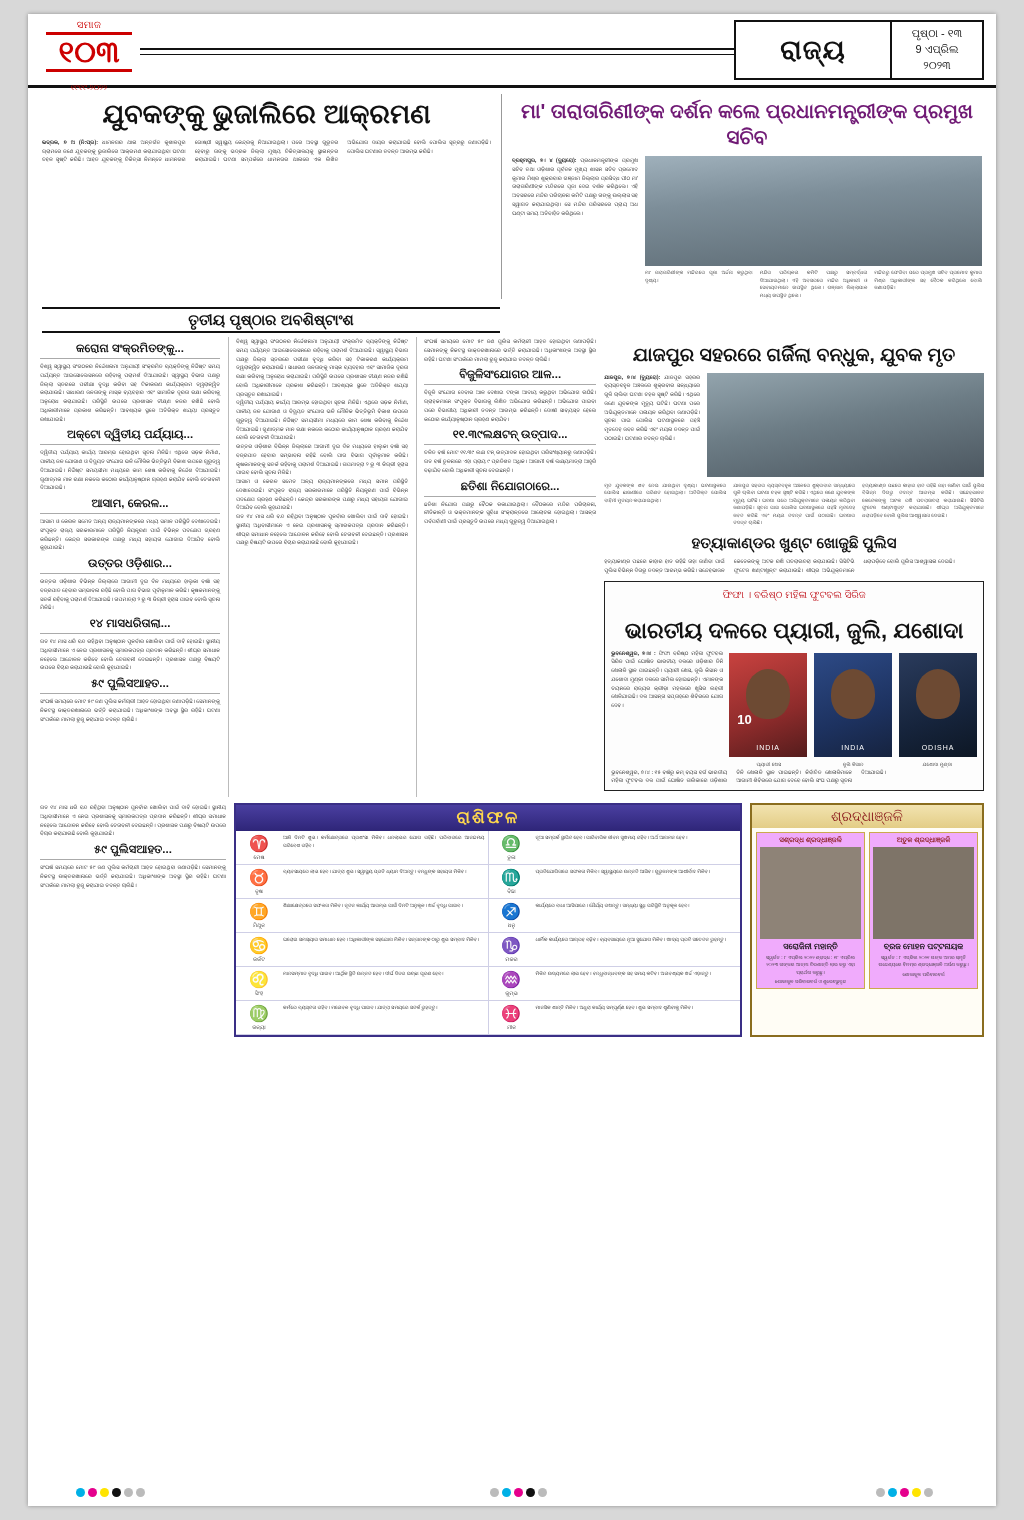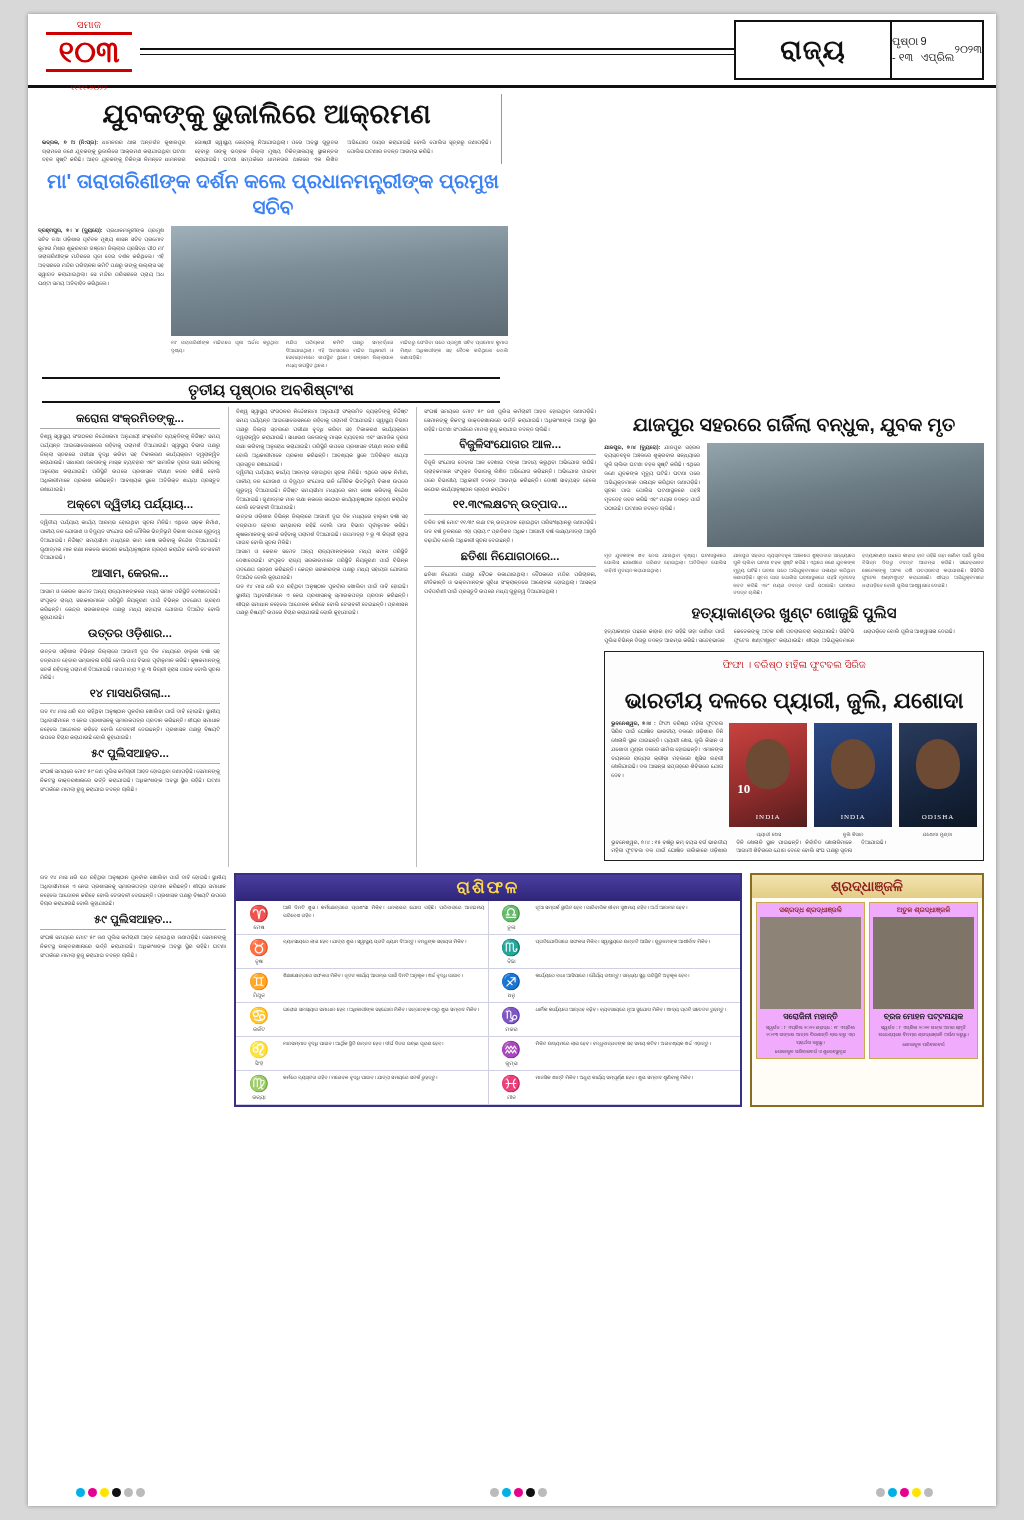--- a/index.html
+++ b/index.html
@@ -32,36 +32,36 @@
   .section-flag {
     position:absolute; right:12px; top:6px; height:60px; width:250px;
     border:2px solid #111; background:#fff; display:flex; align-items:center;
   }
   .section-flag .sec {
     flex:1; text-align:center; font-size:27px; font-weight:bold; color:#111;
     letter-spacing:1px;
   }
   .section-flag .dt {
     width:92px; border-left:2px solid #111; height:100%;
-    display:flex; flex-direction:row; align-items:center; justify-content:center;
+    display:flex; flex-direction:column; align-items:center; justify-content:center;
     font-size:11px; line-height:1.45; color:#111;
   }
 
   
-  .toprow { display:flex; gap:0; padding:6px 0 0 0;flex-direction:column; }
+  .toprow { display:flex; gap:0; padding:6px 0 0 0; }
   .left-top { width:474px; padding:0 10px 0 14px; border-right:1px solid #999; }
   .right-top { width:494px; padding:0 14px 0 10px; }
 
   .h1-left {
     font-size:27px; font-weight:bold; text-align:center; line-height:1.25;
     margin:4px 0 6px; color:#111;
   }
   .h1-right {
     font-size:20px; font-weight:bold; text-align:center; line-height:1.3;
-    margin:4px 0 6px; color:#3b82f6;
+    margin:4px 0 6px; color:#701a75;
   }
   .h2 {
     font-size:19px; font-weight:bold; text-align:center; line-height:1.3;
     margin:6px 0 5px; color:#111;
   }
 
   .body-txt {
     font-size:5.4px; line-height:1.62; text-align:justify; color:#222;
     font-family:"Liberation Serif", serif;
   }
@@ -92,21 +92,21 @@
   
   .panel {
     border:1px solid #222; margin:6px 0; background:#fdfdfd; padding:5px 6px;
   }
   .panel-kicker {
     text-align:center; color:#c0121a; font-weight:normal; font-size:10px; margin:2px 0 17px;
   }
   .panel-head {
     text-align:center; font-weight:bold; font-size:22px; color:#111; margin-bottom:5px;
   }
-  .players { display:flex; gap:7px; margin:4px 0;font-family:Liberation Serif, serif; }
+  .players { display:flex; gap:7px; margin:4px 0; }
   .player { flex:1; height:104px; position:relative; overflow:hidden; }
   .p1 { background:linear-gradient(160deg,#c8423f 0%,#8d2b2b 60%,#541c1c 100%); }
   .p2 { background:linear-gradient(160deg,#2d4a86 0%,#1d3260 60%,#16233f 100%); }
   .p3 { background:linear-gradient(160deg,#2a3b5c 0%,#16243c 60%,#0d1724 100%); }
   .player .face {
     position:absolute; left:50%; top:16px; width:44px; height:50px; margin-left:-22px;
     background:#6d4a33; border-radius:50% 50% 45% 45%;
   }
   .player .num { position:absolute; left:8px; bottom:30px; color:#fff; font-size:13px; font-weight:bold; }
   .player .tag { position:absolute; left:0; right:0; bottom:6px; text-align:center;
@@ -132,21 +132,21 @@
   .rasi-ico .glyph {
     display:block; height:20px; font-size:16px; line-height:20px; color:#2e7d32;
   }
   .rasi-txt { flex:1; font-size:5px; line-height:1.55; text-align:justify; color:#222;
               font-family:"Liberation Serif", serif; }
 
   
   .shrad { border:2px solid #8a6d1f; background:#fffdf5; }
   .shrad-head {
     background:linear-gradient(180deg,#f2e3b0,#e3cd86); color:#8c1d1d;
-    text-align:center; font-weight:bold; font-size:14px; padding:3px 5px;
+    text-align:center; font-weight:normal; font-size:14px; padding:3px 5px;
   }
   .shrad-body { display:flex; gap:4px; padding:4px; }
   .obit { flex:1; border:1px solid #caa84e; background:#f0abfc; padding:3px; text-align:center; }
   .obit .ot { font-size:7px; color:#8c1d1d; font-weight:bold; }
   .obit .opic { height:92px; margin:3px 0; background:#8e8377; }
   .obit .opic.b { background:#7e7468; }
   .obit .oname { font-size:8px; font-weight:bold; color:#111; }
   .obit .osm { font-size:4.8px; line-height:1.5; color:#333; margin-top:2px; }
 
   

